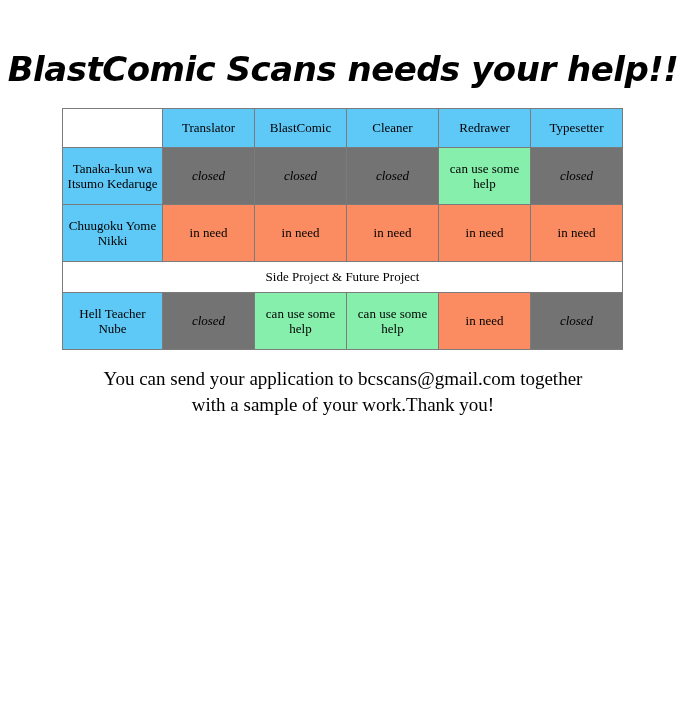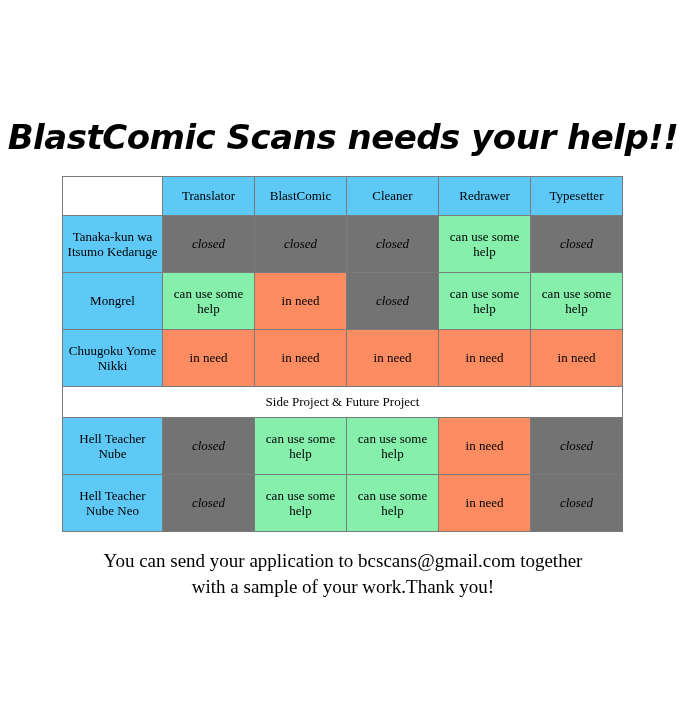--- a/index.html
+++ b/index.html
@@ -19,21 +19,21 @@
     width: 686px;
     height: 709px;
   }
   .title {
     text-align: center;
     font-family: "DejaVu Sans", sans-serif;
     font-size: 34px;
     font-weight: bold;
     font-style: italic;
     letter-spacing: -0.5px;
-    margin-top: 120px;
+    margin-top: 52px;
     line-height: 1;
     white-space: nowrap;
   }
   .table-wrap {
     margin: 22px auto 0 auto;
     width: 562px;
   }
   table.grid {
     border-collapse: collapse;
     width: 498px;
@@ -126,28 +126,20 @@
         <tr>
           <td class="rowlabel">Tanaka-kun wa Itsumo Kedaruge</td>
           <td class="cell st-closed">closed</td>
           <td class="cell st-closed">closed</td>
           <td class="cell st-closed">closed</td>
           <td class="cell st-some">can use some help</td>
           <td class="cell st-closed">closed</td>
         </tr>
 
 
-        <tr>
-          <td class="rowlabel">Mongrel</td>
-          <td class="cell st-some">can use some help</td>
-          <td class="cell st-need">in need</td>
-          <td class="cell st-closed">closed</td>
-          <td class="cell st-some">can use some help</td>
-          <td class="cell st-some">can use some help</td>
-        </tr>
 
         <tr>
           <td class="rowlabel">Chuugoku Yome Nikki</td>
           <td class="cell st-need">in need</td>
           <td class="cell st-need">in need</td>
           <td class="cell st-need">in need</td>
           <td class="cell st-need">in need</td>
           <td class="cell st-need">in need</td>
         </tr>
 
@@ -157,28 +149,20 @@
 
         <tr>
           <td class="rowlabel">Hell Teacher Nube</td>
           <td class="cell st-closed">closed</td>
           <td class="cell st-some">can use some help</td>
           <td class="cell st-some">can use some help</td>
           <td class="cell st-need">in need</td>
           <td class="cell st-closed">closed</td>
         </tr>
 
-        <tr>
-          <td class="rowlabel">Hell Teacher Nube Neo</td>
-          <td class="cell st-closed">closed</td>
-          <td class="cell st-some">can use some help</td>
-          <td class="cell st-some">can use some help</td>
-          <td class="cell st-need">in need</td>
-          <td class="cell st-closed">closed</td>
-        </tr>
 
       </tbody>
     </table>
   </div>
 
   <div class="footer">
     <div>You can send your application to bcscans@gmail.com together</div>
     <div>with a sample of your work.Thank you!</div>
   </div>
 

